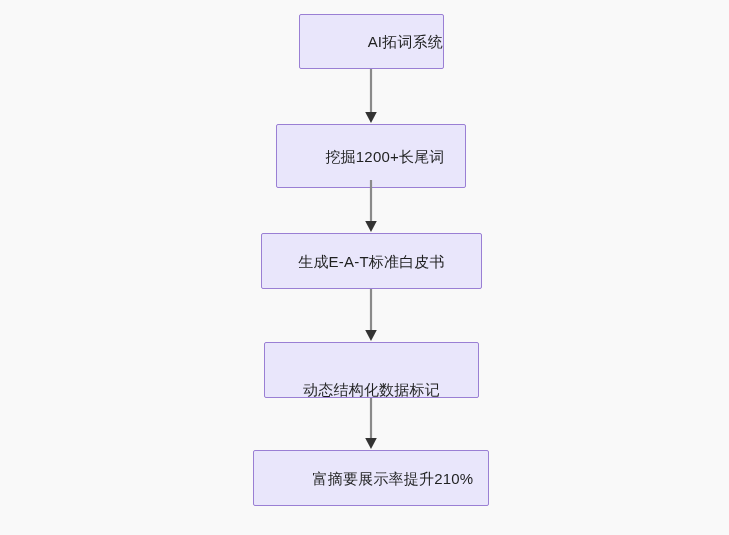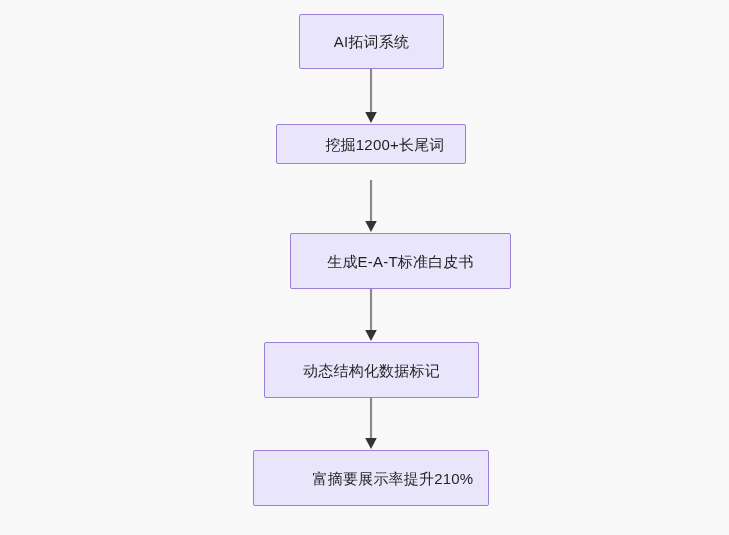--- a/index.html
+++ b/index.html
@@ -46,33 +46,33 @@
   .edge svg {
     display: block;
     overflow: visible;
   }
 </style>
 </head>
 <body>
 
 <div id="flowchart">
 
-  <div class="node" style="left:299px; top:14px; width:145px; height:55px;">
+  <div class="node" style="left:299px; top:14px; width:145px; height:55px;justify-content:flex-end;">
     <span class="node-label">AI拓词系统</span>
   </div>
 
-  <div class="node" style="left:276px; top:124px; width:190px; height:40px;padding-left:28px;">
+  <div class="node" style="left:276px; top:124px; width:190px; height:64px;padding-left:28px;">
     <span class="node-label">挖掘1200+长尾词</span>
   </div>
 
-  <div class="node" style="left:261px; top:233px; width:221px; height:56px;margin-left:29px;">
+  <div class="node" style="left:261px; top:233px; width:221px; height:56px;">
     <span class="node-label">生成E-A-T标准白皮书</span>
   </div>
 
-  <div class="node" style="left:264px; top:342px; width:215px; height:56px;">
+  <div class="node" style="left:264px; top:342px; width:215px; height:56px;align-items:flex-end;">
     <span class="node-label">动态结构化数据标记</span>
   </div>
 
   <div class="node" style="left:253px; top:450px; width:236px; height:56px;padding-left:44px;">
     <span class="node-label">富摘要展示率提升210%</span>
   </div>
 
   <div class="edge" style="left:360px; top:69px; height:55px;">
     <svg width="22" height="55" viewBox="0 0 22 55">
       <line x1="11" y1="0" x2="11" y2="45" stroke="#8a8a8a" stroke-width="2.2"></line>

